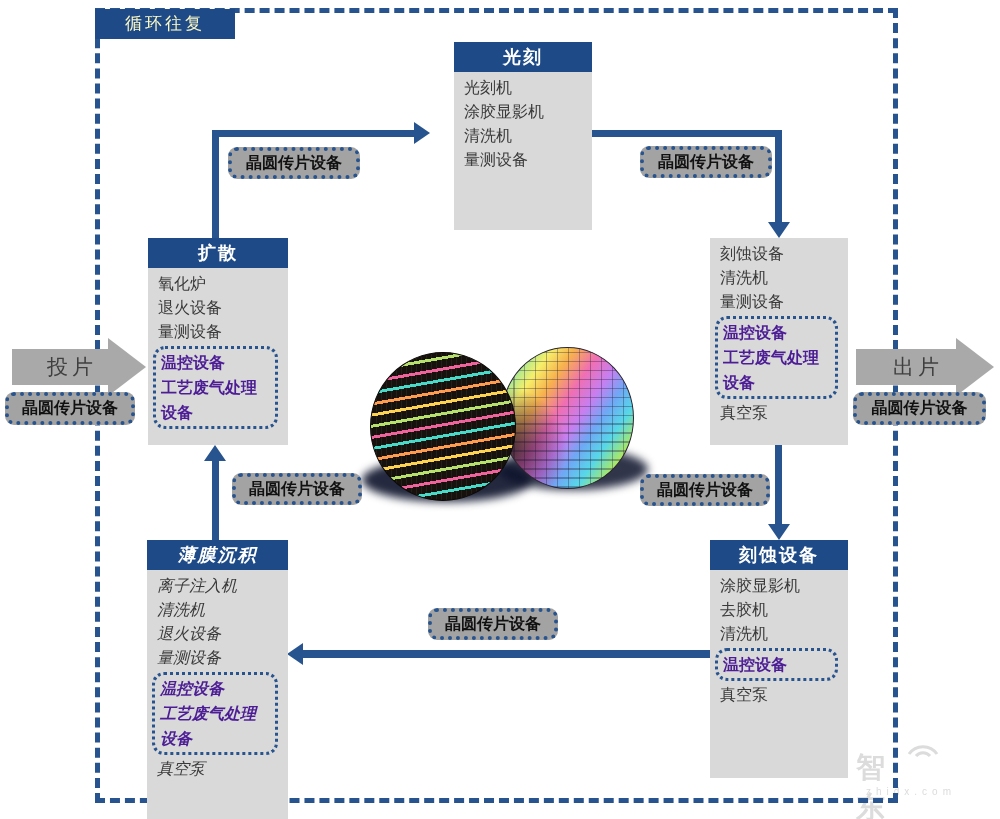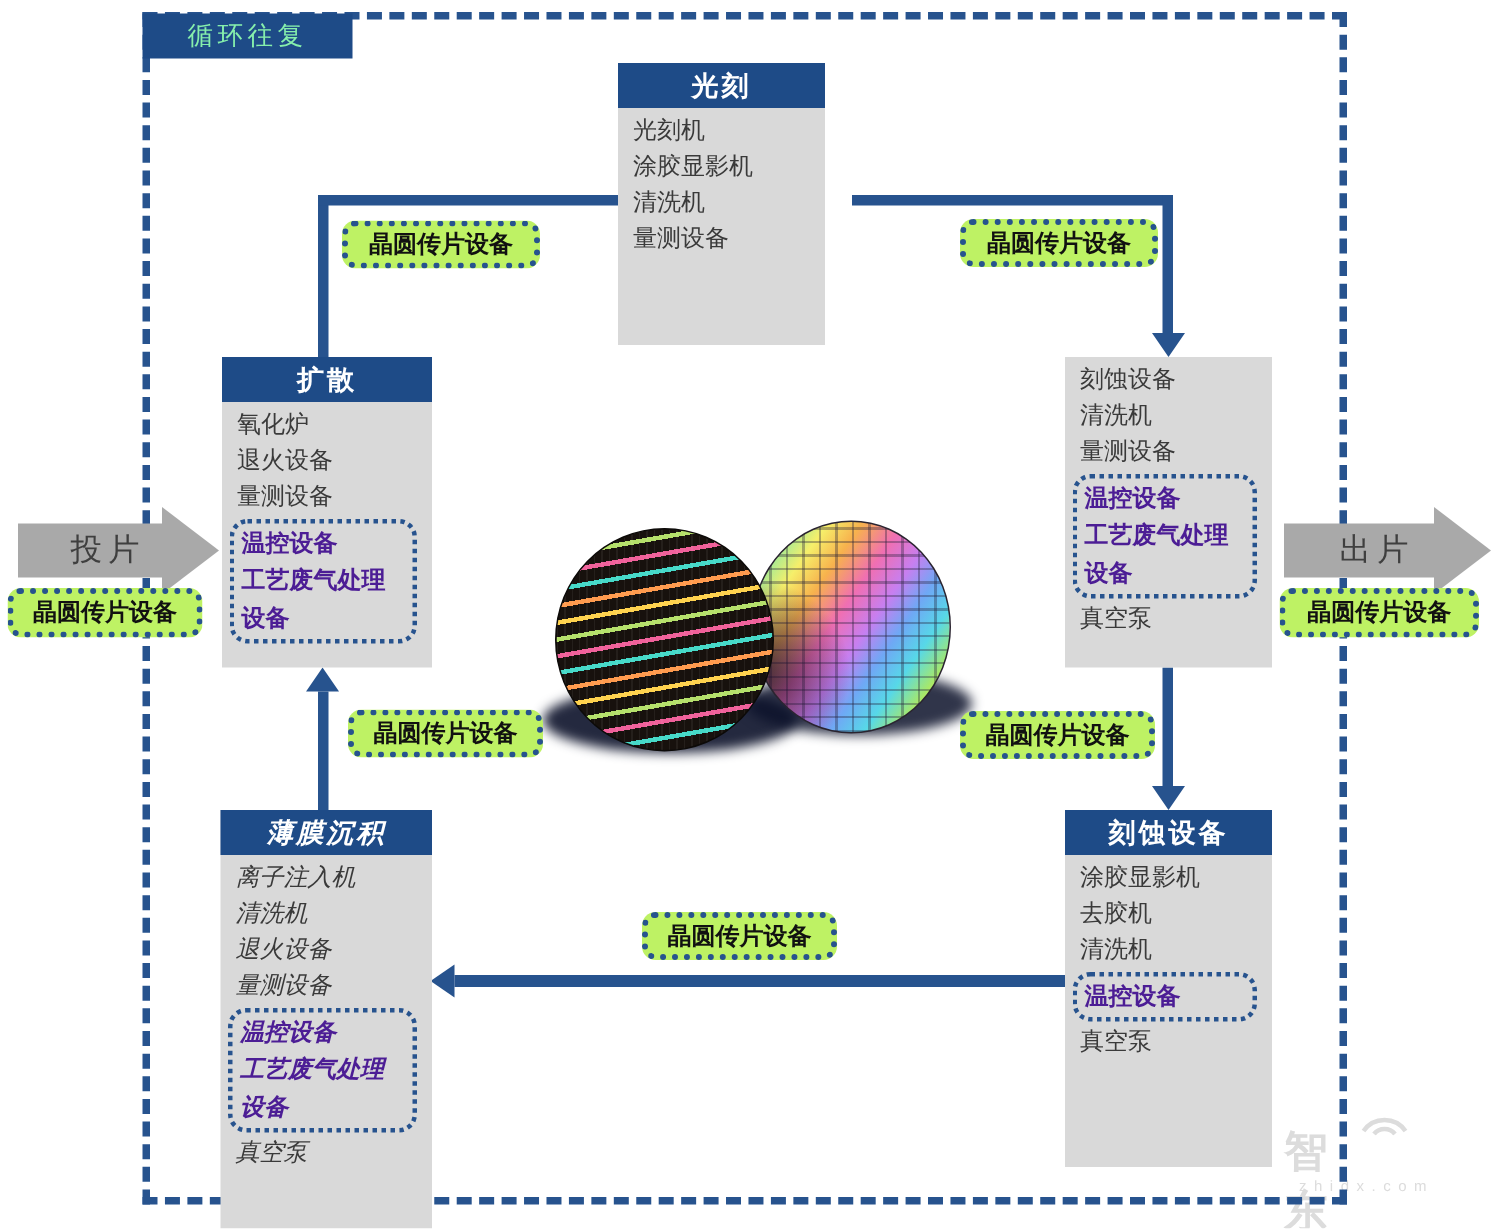--- a/index.html
+++ b/index.html
@@ -3,49 +3,49 @@
 <meta charset="utf-8">
 <style>
   html,body{margin:0;padding:0;background:#fff;}
   .canvas{position:relative;width:1000px;height:819px;background:#fff;overflow:hidden;
           font-family:"Liberation Sans","DejaVu Sans",sans-serif;}
 
   
   .frame{position:absolute;left:95px;top:8px;width:803px;height:795px;box-sizing:border-box;
          border:5px dashed #27538e;z-index:1;}
   .cycle-label{position:absolute;left:95px;top:9px;width:140px;height:30px;background:#1e4b87;
-         color:#86efac;font-size:17px;line-height:30px;text-align:center;letter-spacing:3px;z-index:4;}
+         color:#fef9c3;font-size:17px;line-height:30px;text-align:center;letter-spacing:3px;z-index:4;}
 
   
   .stage{position:absolute;background:#d9d9d9;z-index:3;}
   .stage-header{height:30px;background:#1e4b87;color:#fff;font-size:18px;font-weight:600;
          line-height:30px;text-align:center;letter-spacing:2px;}
   .stage-body{padding:4px 6px 0 10px;font-size:16px;color:#3a3a3a;}
   .item{line-height:24px;white-space:nowrap;}
   .hl-box{border:3px dotted #27538e;border-radius:12px;margin:2px 4px 2px -5px;
          padding:1px 5px;font-weight:bold;color:#4c1d95;}
   .hl-item{line-height:25px;}
 
-  #stage-litho{left:412px;top:42px;width:138px;height:188px;}
+  #stage-litho{left:454px;top:42px;width:138px;height:188px;}
   #stage-diff {left:148px;top:238px;width:140px;height:207px;}
   #stage-etch {left:710px;top:238px;width:138px;height:207px;}
   #stage-film {left:147px;top:540px;width:141px;height:296px;font-style:italic;}
   #stage-ion  {left:710px;top:540px;width:138px;height:238px;}
 
   
   .seg{position:absolute;background:#27538e;z-index:2;}
   .head{position:absolute;width:0;height:0;z-index:2;}
   .head-right{border-left:16px solid #27538e;border-top:11px solid transparent;border-bottom:11px solid transparent;}
   .head-left {border-right:16px solid #27538e;border-top:11px solid transparent;border-bottom:11px solid transparent;}
   .head-down {border-top:16px solid #27538e;border-left:11px solid transparent;border-right:11px solid transparent;}
   .head-up   {border-bottom:16px solid #27538e;border-left:11px solid transparent;border-right:11px solid transparent;}
 
   
   .tl{position:absolute;box-sizing:border-box;border:4px dotted #27538e;border-radius:9px;
-      background:#bef264;display:flex;align-items:center;justify-content:center;
+      background:#a3a3a3;display:flex;align-items:center;justify-content:center;
       font-weight:bold;font-size:16px;color:#111;z-index:4;white-space:nowrap;padding:0 4px;}
 
   
   .io-body{position:absolute;height:36px;background:#a9a9a9;z-index:2;}
   .io-head{position:absolute;width:0;height:0;z-index:2;
       border-top:29px solid transparent;border-bottom:29px solid transparent;}
   .io-text{position:absolute;z-index:3;font-size:21px;color:#3f3f3f;line-height:36px;
       text-align:center;letter-spacing:4px;padding-left:12px;}
 
   

